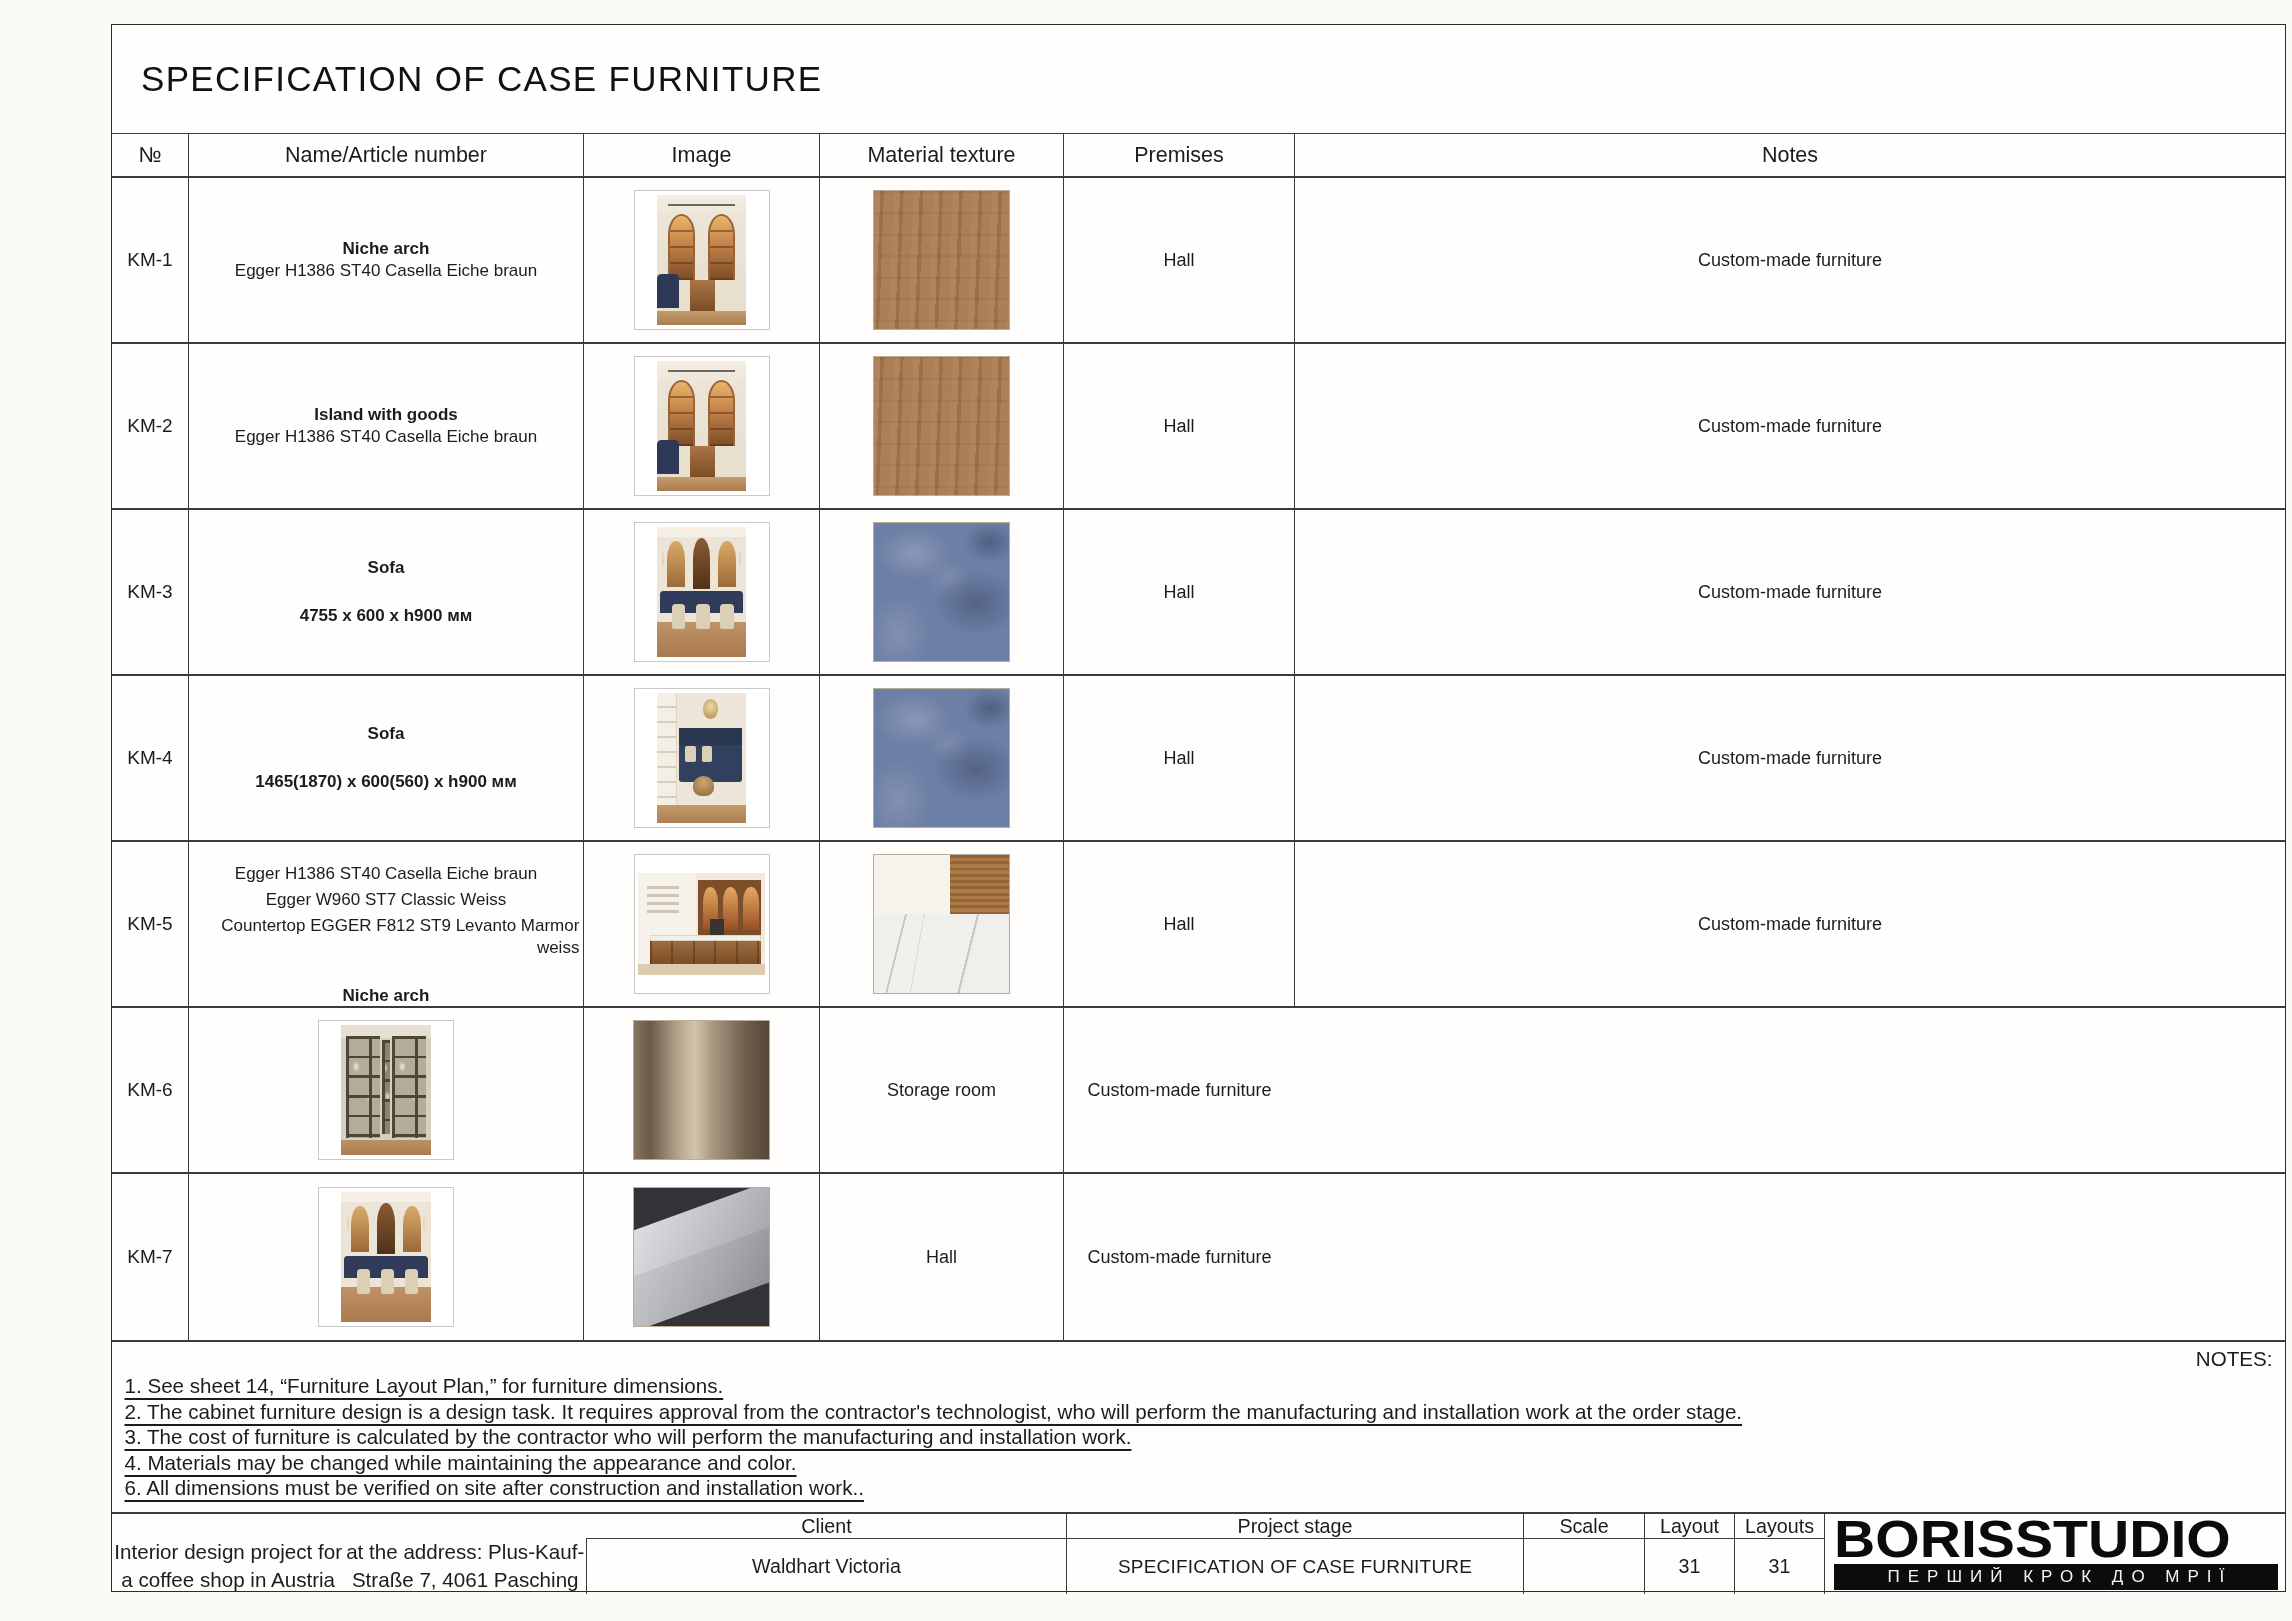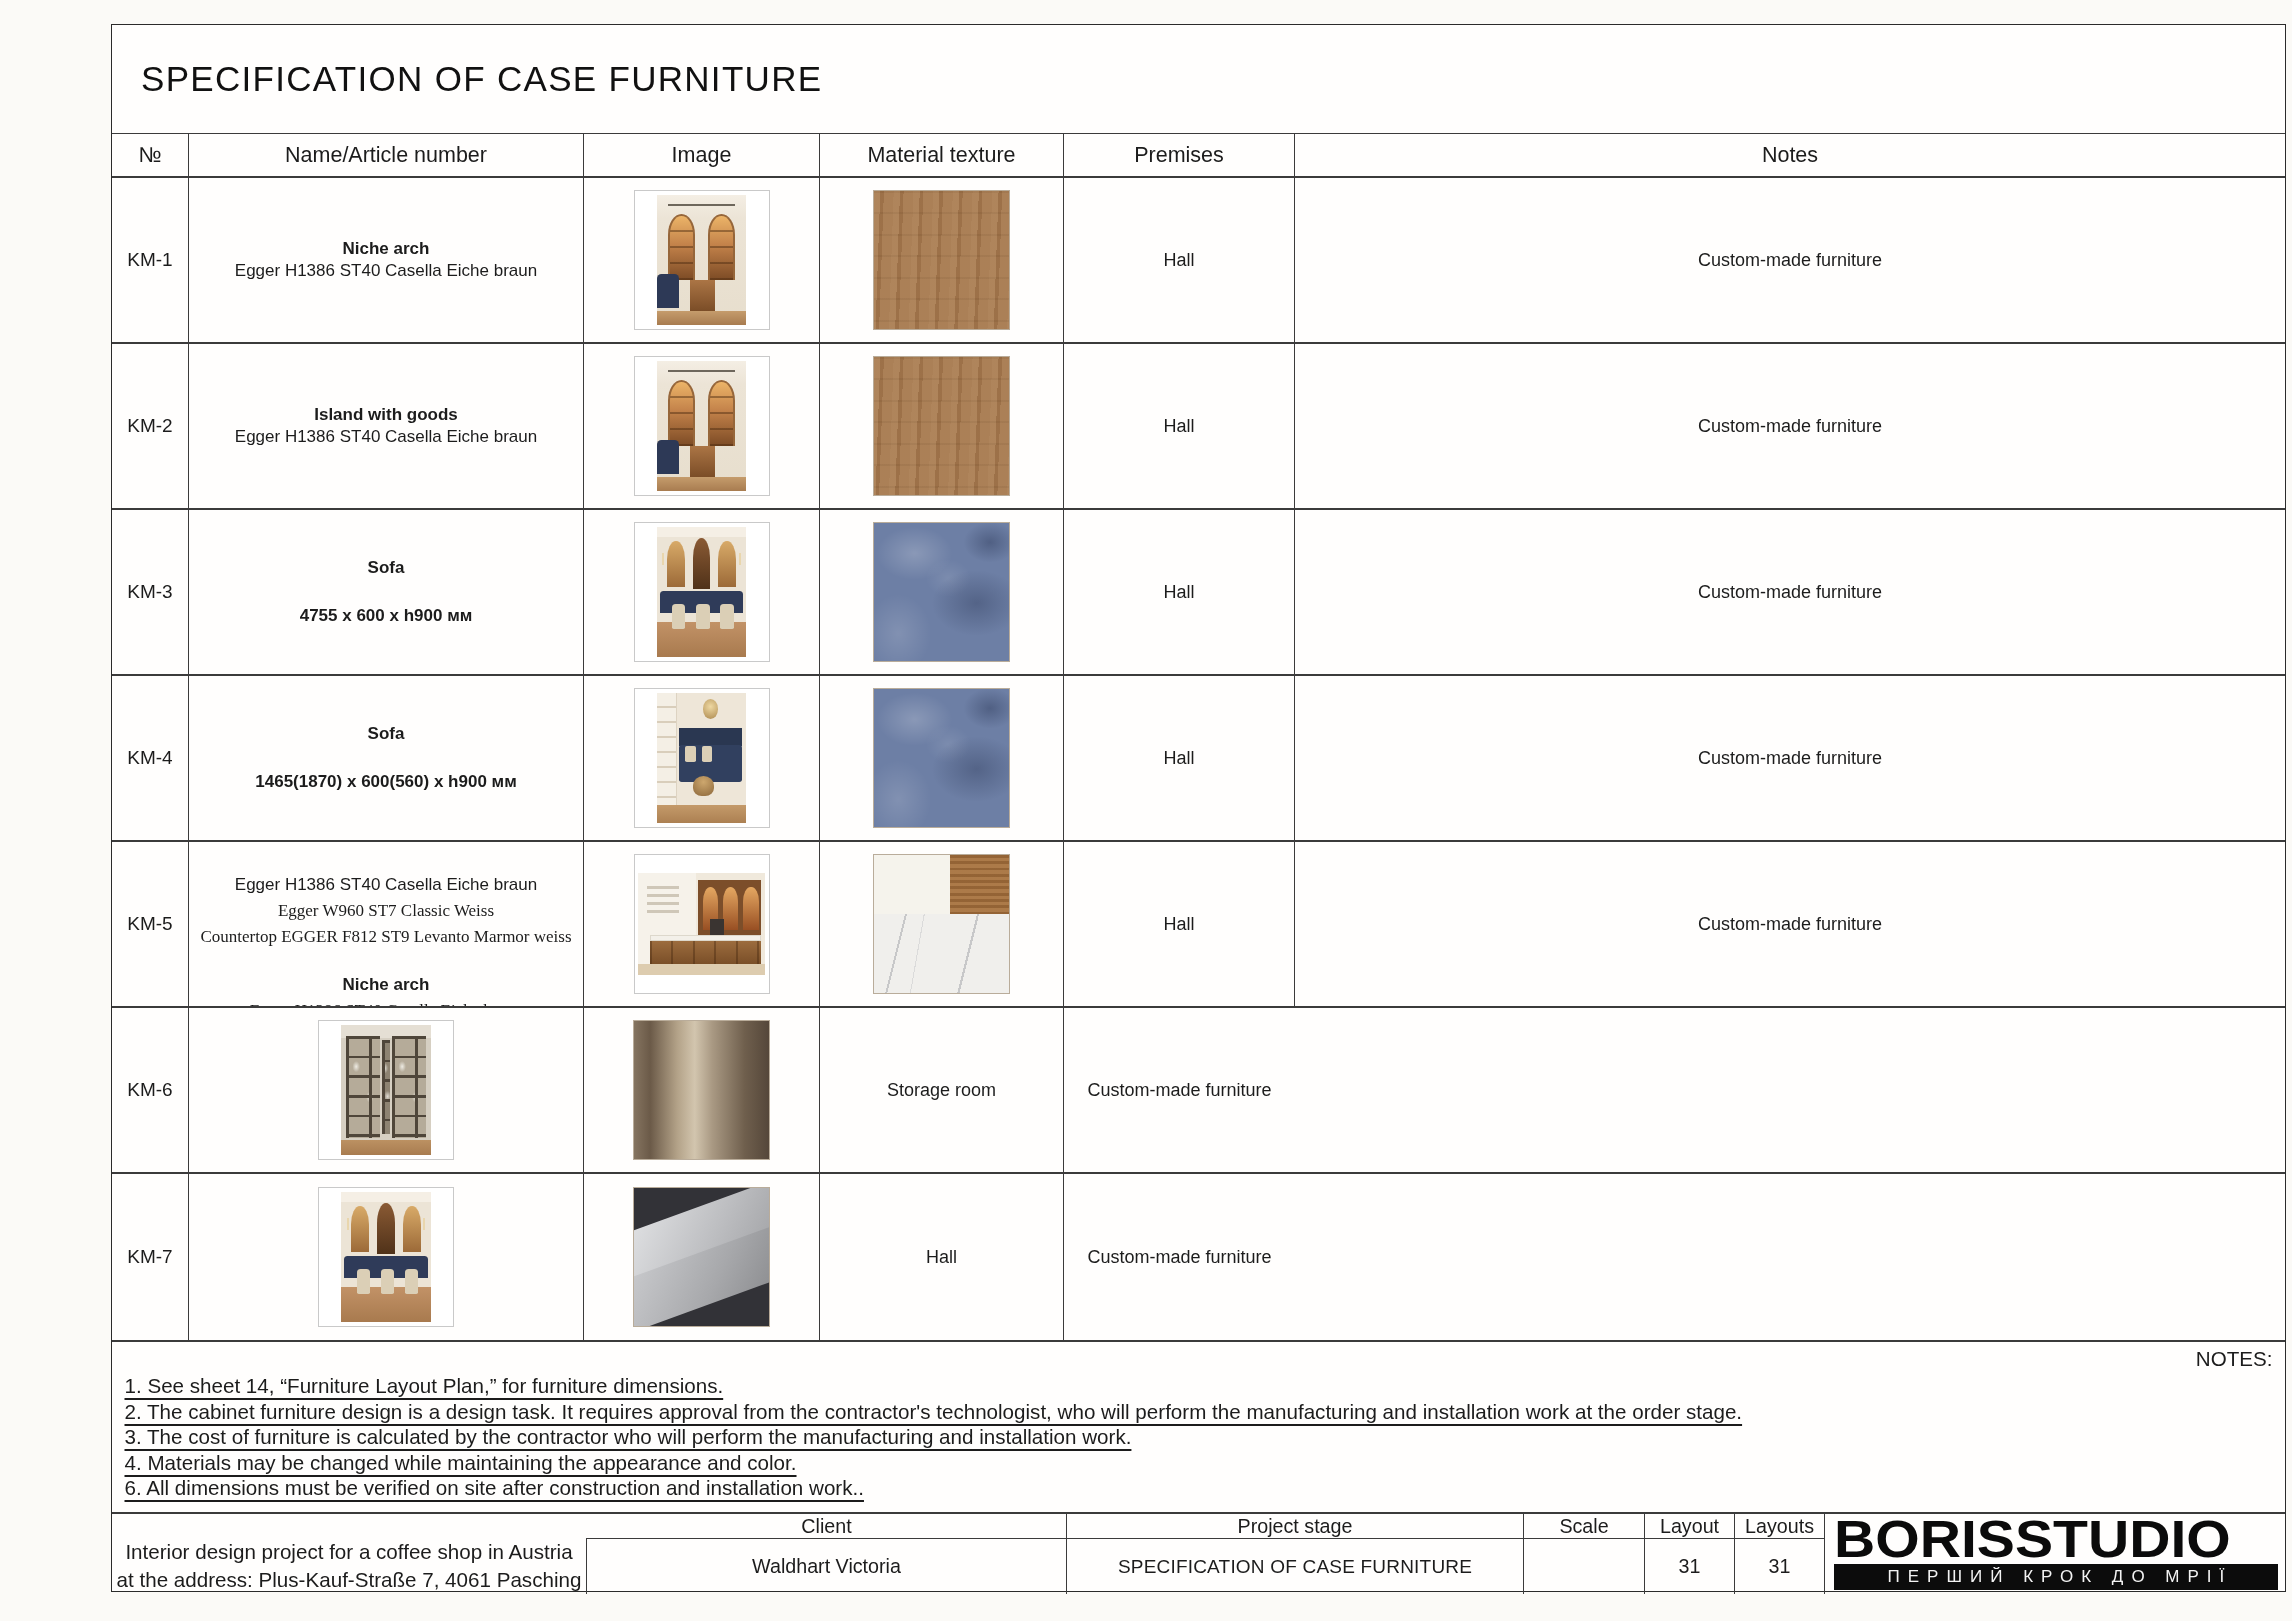--- a/index.html
+++ b/index.html
@@ -28,21 +28,21 @@
   .thead { height: 45px; border-top: 1.8px solid #3b3b3b; border-bottom: 2.7px solid #3b3b3b; }
   .thead .cell { font-size: 21.5px; display: flex; align-items: center; justify-content: center; }
   .trow { height: 166px; border-bottom: 2.7px solid #3b3b3b; }
   .cell { border-right: 1.8px solid #3b3b3b; display: flex; align-items: center; justify-content: center; overflow: hidden; }
   .cell:last-child { border-right: none; }
   .c-num { font-size: 19px; }
   .c-name { flex-direction: column; padding: 5.4px 3.6px; }
   .nl { font-size: 17px; line-height: 1.32; text-align: right; }
   .nl.b { font-weight: bold; }
   .nl.mt { margin-top: 26px; }
-  .nl.mts { margin-top: 3.6px; font-family: Liberation Serif, serif; }
+  .nl.mts { margin-top: 3.6px; }
   .c-prem, .c-note { font-size: 18px; text-align: center; }
   
   .photo {
     width: 136px; height: 140px; background: #fff;
     border: 0.9px solid #c9c9c9; position: relative; overflow: hidden;
   }
   .art { position: absolute; top: 3.6px; bottom: 3.6px; left: 22.4px; right: 22.4px; overflow: hidden; }
   .art.wide { left: 3.6px; right: 3.6px; top: 18px; bottom: 18px; }
   .art i { position: absolute; display: block; }
   
@@ -147,21 +147,21 @@
   
   .notes { flex: 1; padding: 5.4px 12.5px; }
   .notes .nh { font-size: 20.6px; text-underline-offset: 3.6px; margin-bottom: 1.8px; text-align: right; }
   .notes .ni { font-size: 20.6px; line-height: 25.5px; text-decoration: underline; text-underline-offset: 4.5px; }
   
   .footer {
     height: 79px; border-top: 2.7px solid #3b3b3b;
     display: grid;
     grid-template-columns: 475px 480px 457px 121px 90px 90px 1fr;
   }
-  .f-addr { border-right: 1.8px solid #3b3b3b; display: flex; flex-direction: column;
+  .f-addr { border-right: 1.8px solid #3b3b3b; display: flex; flex-direction: row;
     align-items: center; justify-content: center; font-size: 20.6px; line-height: 28px; text-align: center; margin-top: 24px; }
   .f-col { border-right: 1.8px solid #3b3b3b; display: flex; flex-direction: column; }
   .f-head { height: 25px; border-bottom: 1.8px solid #3b3b3b; display: flex;
     align-items: center; justify-content: center; font-size: 19.7px; }
   .f-val { flex: 1; display: flex; align-items: center; justify-content: center; font-size: 19.7px; }
   .f-stage-val { font-size: 19px; letter-spacing: 0.2px; }
   .f-logo { display: flex; flex-direction: column; padding: 2.7px 7.2px 4.5px 9px; }
   .logo-word { font-size: 51px; font-weight: 700; line-height: 45px; color: #0b0b0b;
     letter-spacing: 0px; transform: scaleX(1.12); transform-origin: left center; white-space: nowrap; }
   .logo-bar { margin-top: 2.7px; flex: 1; background: #0c0c0c; border: 0.9px solid #0c0c0c;

